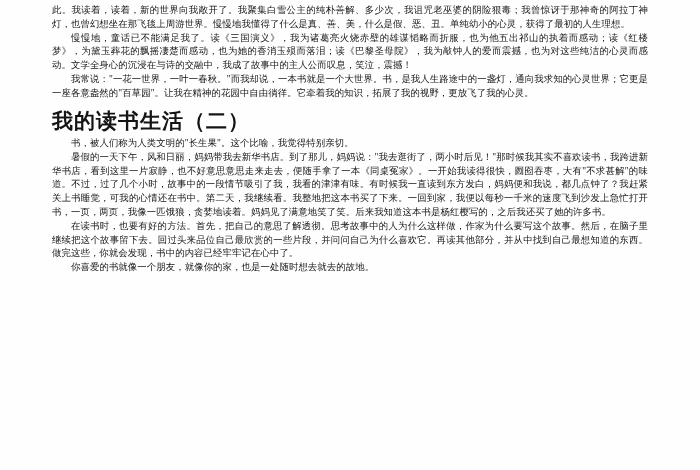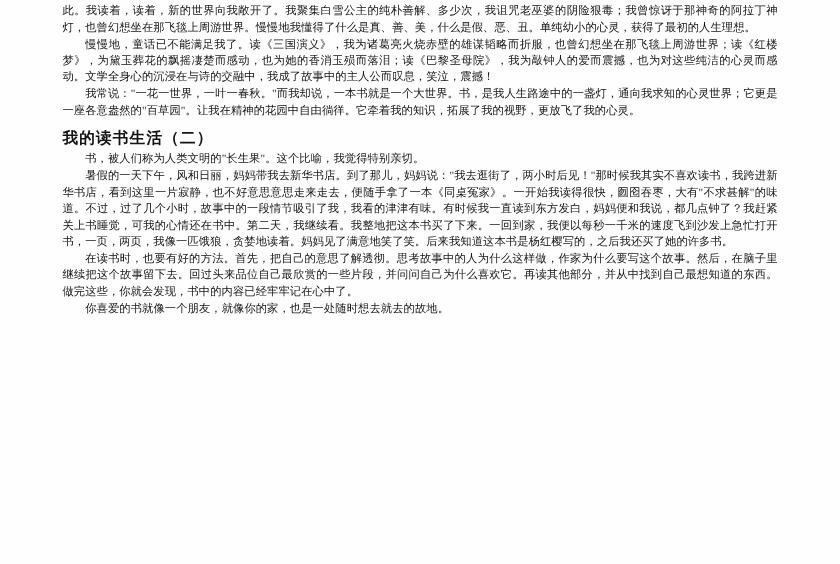--- a/index.html
+++ b/index.html
@@ -33,36 +33,36 @@
     padding: 0;
     text-indent: 0;
   }
   p.indent {
     margin: 0;
     padding: 0;
     text-indent: 19px;
   }
   h2.section-title {
     font-family: "DejaVu Serif", "Liberation Serif", serif;
-    font-size: 13px;
+    font-size: 21px;
     font-weight: 700;
     margin: 7px 0 4px 0;
     padding: 0;
     letter-spacing: 1px;
     line-height: 1.2;
   }
 </style>
 </head>
 <body>
 
 <div class="page">
   <div class="doc-body">
 
     <p class="para">此。我读着，读着，新的世界向我敞开了。我聚集白雪公主的纯朴善解、多少次，我诅咒老巫婆的阴险狠毒；我曾惊讶于那神奇的阿拉丁神灯，也曾幻想坐在那飞毯上周游世界。慢慢地我懂得了什么是真、善、美，什么是假、恶、丑。单纯幼小的心灵，获得了最初的人生理想。</p>
-    <p class="indent">慢慢地，童话已不能满足我了。读《三国演义》，我为诸葛亮火烧赤壁的雄谋韬略而折服，也曾幻想坐在那飞毯上周游世界；读《红楼梦》，为黛玉葬花的飘摇凄楚而感动，也为她的香消玉殒而落泪；读《巴黎圣母院》，我为敲钟人的爱而震撼，也为对这些纯洁的心灵而感动。文学全身心的沉浸在与诗的交融中，我成了故事中的主人公而叹息，笑泣，震撼！</p>
+    <p class="indent">慢慢地，童话已不能满足我了。读《三国演义》，我为诸葛亮火烧赤壁的雄谋韬略而折服，也为他五出祁山的执着而感动；读《红楼梦》，为黛玉葬花的飘摇凄楚而感动，也为她的香消玉殒而落泪；读《巴黎圣母院》，我为敲钟人的爱而震撼，也为对这些纯洁的心灵而感动。文学全身心的沉浸在与诗的交融中，我成了故事中的主人公而叹息，笑泣，震撼！</p>
     <p class="indent">我常说："一花一世界，一叶一春秋。"而我却说，一本书就是一个大世界。书，是我人生路途中的一盏灯，通向我求知的心灵世界；它更是一座各意盎然的"百草园"。让我在精神的花园中自由徜徉。它牵着我的知识，拓展了我的视野，更放飞了我的心灵。</p>
 
     <h2 class="section-title">我的读书生活（二）</h2>
 
     <p class="indent">书，被人们称为人类文明的"长生果"。这个比喻，我觉得特别亲切。</p>
     <p class="indent">暑假的一天下午，风和日丽，妈妈带我去新华书店。到了那儿，妈妈说："我去逛街了，两小时后见！"那时候我其实不喜欢读书，我跨进新华书店，看到这里一片寂静，也不好意思意思走来走去，便随手拿了一本《同桌冤家》。一开始我读得很快，囫囵吞枣，大有"不求甚解"的味道。不过，过了几个小时，故事中的一段情节吸引了我，我看的津津有味。有时候我一直读到东方发白，妈妈便和我说，都几点钟了？我赶紧关上书睡觉，可我的心情还在书中。第二天，我继续看。我整地把这本书买了下来。一回到家，我便以每秒一千米的速度飞到沙发上急忙打开书，一页，两页，我像一匹饿狼，贪婪地读着。妈妈见了满意地笑了笑。后来我知道这本书是杨红樱写的，之后我还买了她的许多书。</p>
     <p class="indent">在读书时，也要有好的方法。首先，把自己的意思了解透彻。思考故事中的人为什么这样做，作家为什么要写这个故事。然后，在脑子里继续把这个故事留下去。回过头来品位自己最欣赏的一些片段，并问问自己为什么喜欢它。再读其他部分，并从中找到自己最想知道的东西。做完这些，你就会发现，书中的内容已经牢牢记在心中了。</p>
     <p class="indent">你喜爱的书就像一个朋友，就像你的家，也是一处随时想去就去的故地。</p>
 
   </div>

